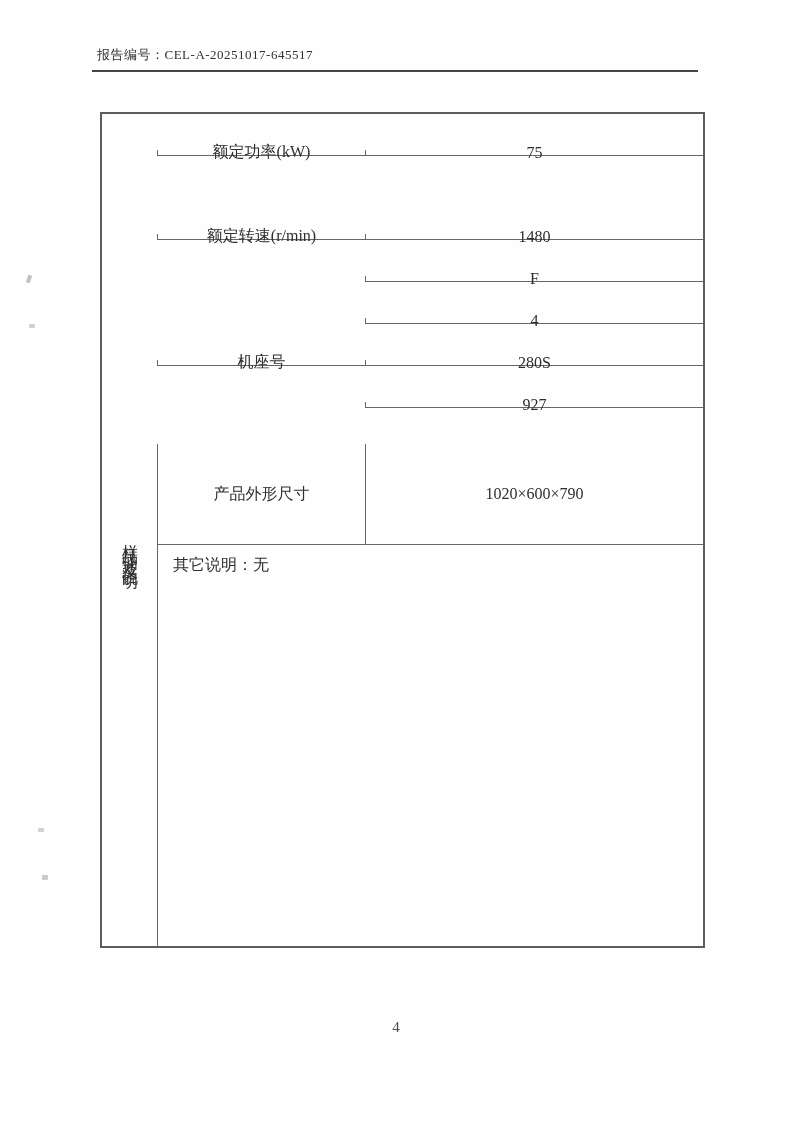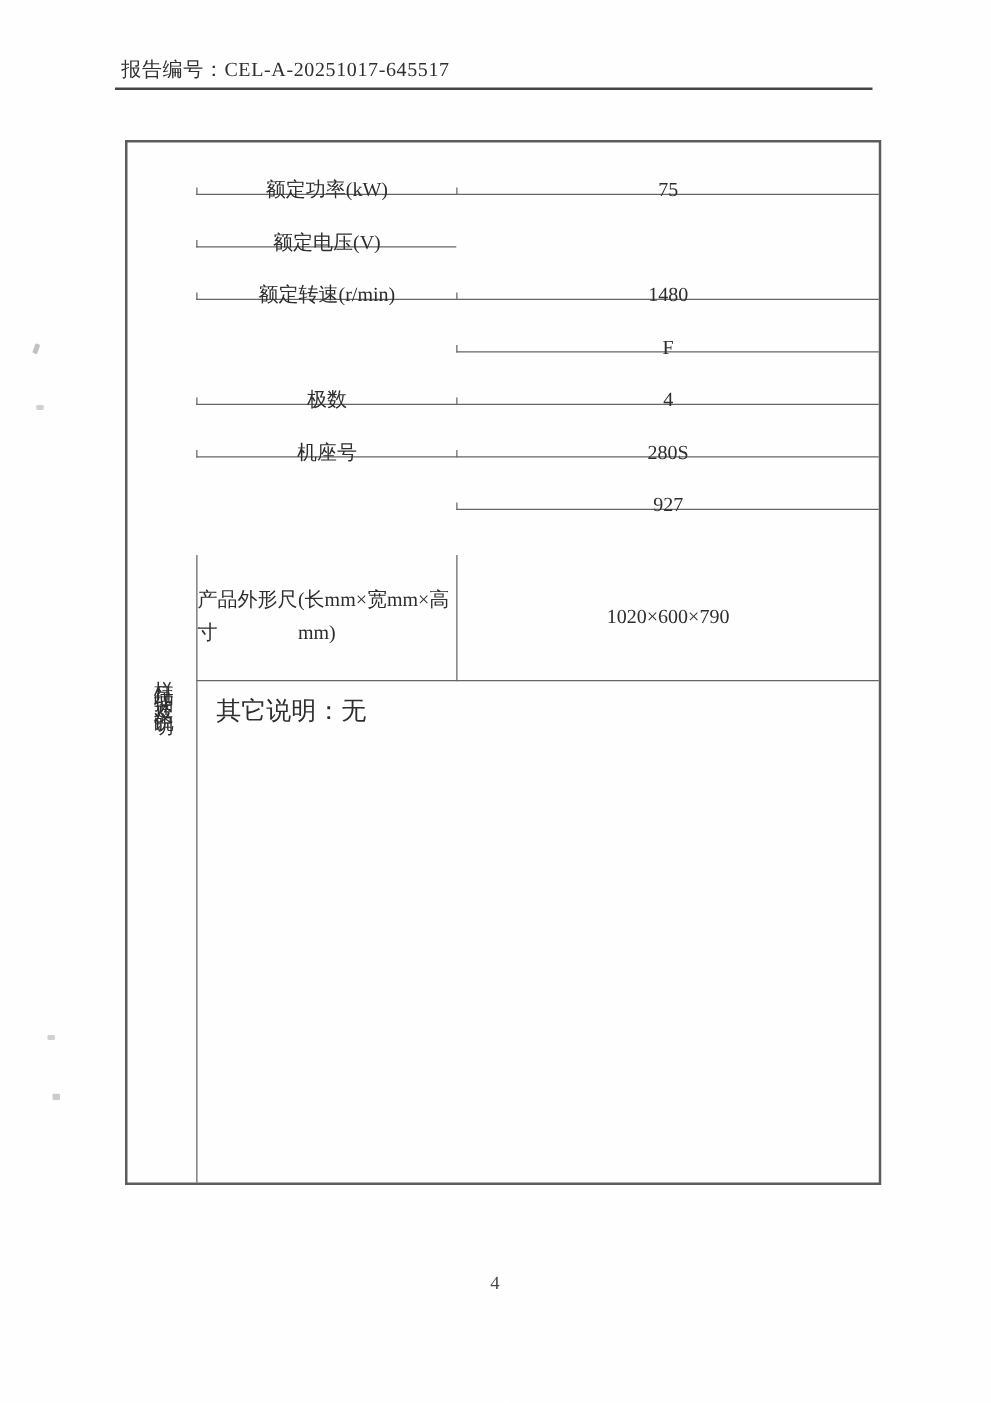--- a/index.html
+++ b/index.html
@@ -15,21 +15,21 @@
     font-family: "Liberation Serif", "DejaVu Serif", serif;
     color: #2e2e2e;
     overflow: hidden;
   }
 
   
   .report-header {
     position: absolute;
     left: 97px;
     top: 46px;
-    font-size: 16px;
+    font-size: 13px;
     letter-spacing: 0.5px;
     color: #2f2f2f;
     white-space: nowrap;
   }
   .header-rule {
     position: absolute;
     left: 92px;
     top: 70px;
     width: 606px;
     height: 2px;
@@ -72,21 +72,21 @@
   }
   .lbl { grid-column: 2; border-left: 1.5px solid #666; border-bottom: 1.5px solid #666; }
   .val { grid-column: 3; border-left: 1.5px solid #666; border-bottom: 1.5px solid #666; font-family: Liberation Serif, serif; }
   .dim-label { flex-direction: row; line-height: 26px; }
   .note-cell {
     grid-column: 2 / 4;
     grid-row: 9;
     border-left: 1.5px solid #666;
     box-sizing: border-box;
     padding: 10px 0 0 15px;
-    font-size: 20px;
+    font-size: 16px;
     color: #2e2e2e;
   }
 
   
   .page-number {
     position: absolute;
     left: 396px;
     top: 1019px;
     transform: translateX(-50%);
     font-size: 15px;
@@ -108,38 +108,35 @@
   <div class="report-header">报告编号：CEL-A-20251017-645517</div>
   <div class="header-rule"></div>
 
   <div class="doc-table">
 
     <div class="cell v-header">样品描述及说明</div>
 
     <div class="cell lbl" style="grid-row:1">额定功率(kW)</div>
     <div class="cell val" style="grid-row:1">75</div>
 
-    <div class="cell lbl" style="grid-row:2">额定电压(V)</div>
 
     <div class="cell lbl" style="grid-row:3">额定转速(r/min)</div>
     <div class="cell val" style="grid-row:3">1480</div>
 
     <div class="cell val" style="grid-row:4">F</div>
 
-    <div class="cell lbl" style="grid-row:5">极数</div>
     <div class="cell val" style="grid-row:5">4</div>
 
     <div class="cell lbl" style="grid-row:6">机座号</div>
     <div class="cell val" style="grid-row:6">280S</div>
 
     <div class="cell val" style="grid-row:7">927</div>
 
     <div class="cell lbl dim-label" style="grid-row:8">
       <span>产品外形尺寸</span>
-      <span>(长mm×宽mm×高mm)</span>
     </div>
     <div class="cell val" style="grid-row:8">1020×600×790</div>
 
     <div class="note-cell">其它说明：无</div>
   </div>
 
   <div class="page-number">4</div>
 
   <div class="speck speck-1"></div>
   <div class="speck speck-2"></div>

